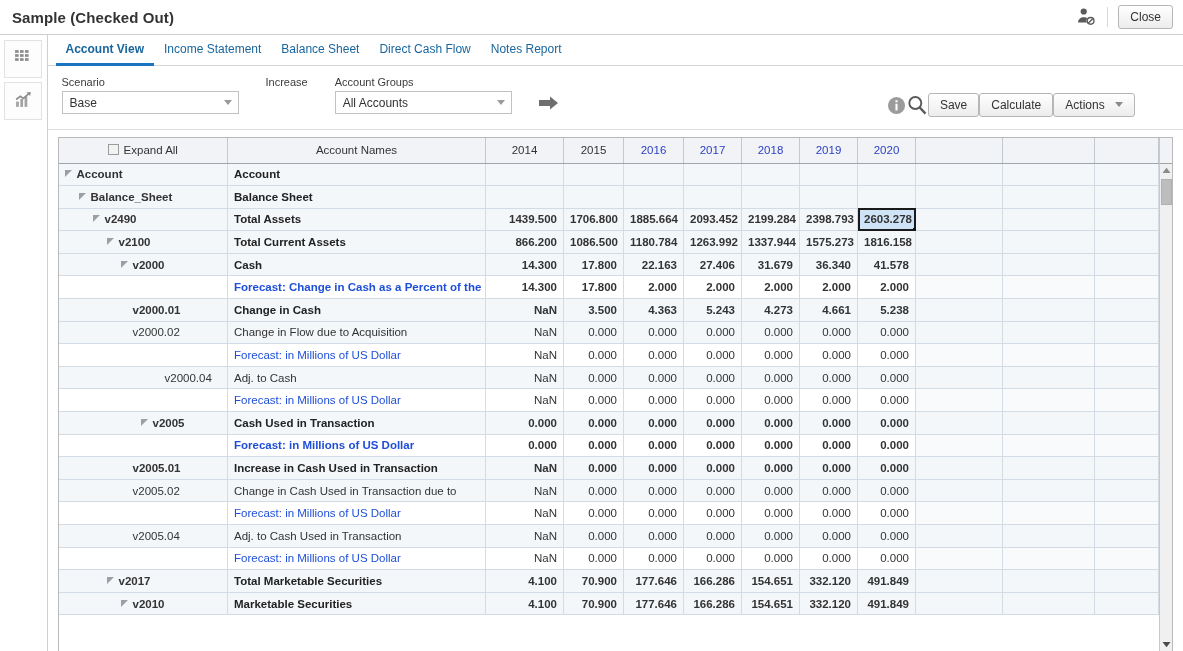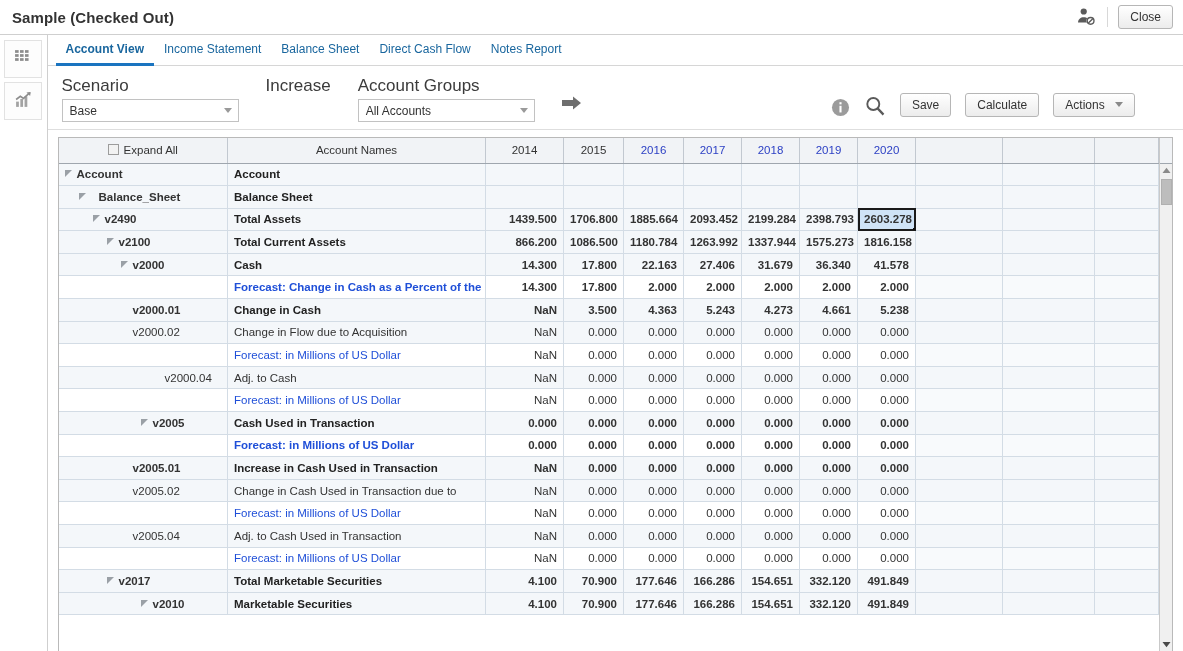--- a/index.html
+++ b/index.html
@@ -102,21 +102,21 @@
   
   .povbar {
     height: 64px;
     display: flex;
     align-items: flex-start;
     padding: 10px 12px 0 14px;
     border-bottom: 1px solid #dedede;
   }
   .field { margin-right: 27px; }
   .field-label {
-    font-size: 17px;
+    font-size: 11px;
     color: #3b3b3b;
     margin-bottom: 3px;
     font-weight: normal;
   }
   .select {
     position: relative;
     border: 1px solid #c2c2c2;
     background: #ffffff;
     height: 23px;
     display: flex;
@@ -137,22 +137,21 @@
     width: 0; height: 0;
     border-left: 4px solid transparent;
     border-right: 4px solid transparent;
     border-top: 5px solid #9a9a9a;
   }
   .go-arrow { margin-top: 19px; cursor:pointer; }
 
   .pov-right {
     margin-left: auto;
     display: flex;
-    align-items: flex-end;
-    gap: 14px;
+    align-items: center;
     margin-top: 17px;
     padding-right: 36px;
   }
   .icon-btn { cursor:pointer; display:flex; align-items:center; }
 
   
   .gridzone {
     flex: 1;
     padding: 7px 10px 0 10px;
     overflow: hidden;
@@ -431,21 +430,21 @@
                     <td class="num b"></td>
                     <td class="num b"></td>
                     <td class="num b"></td>
                     <td class="num b"></td>
                     <td class="num b"></td>
                     <td class="blank"></td>
                     <td class="blank"></td>
                     <td class="blank"></td>
                   </tr>
                   <tr class="datarow">
-                    <td class="member" style="padding-left: 20px;"><span class="tri"></span><span style="font-weight: 600; margin-left: 8px;">Balance_Sheet</span></td>
+                    <td class="member" style="padding-left: 20px;"><span class="tri"></span><span style="font-weight: 600;">Balance_Sheet</span></td>
                     <td class="name"><span class="b">Balance Sheet</span></td>
                     <td class="num b"></td>
                     <td class="num b"></td>
                     <td class="num b"></td>
                     <td class="num b"></td>
                     <td class="num b"></td>
                     <td class="num b"></td>
                     <td class="num b"></td>
                     <td class="blank"></td>
                     <td class="blank"></td>
@@ -683,21 +682,21 @@
                     <td class="num b">177.646</td>
                     <td class="num b">166.286</td>
                     <td class="num b">154.651</td>
                     <td class="num b">332.120</td>
                     <td class="num b">491.849</td>
                     <td class="blank"></td>
                     <td class="blank"></td>
                     <td class="blank"></td>
                   </tr>
                   <tr class="datarow">
-                    <td class="member" style="padding-left: 82px;"><span class="tri"></span><span style="font-weight: 600;">v2010</span></td>
+                    <td class="member" style="padding-left: 62px;"><span class="tri"></span><span style="font-weight: 600;">v2010</span></td>
                     <td class="name"><span class="b">Marketable Securities</span></td>
                     <td class="num b">4.100</td>
                     <td class="num b">70.900</td>
                     <td class="num b">177.646</td>
                     <td class="num b">166.286</td>
                     <td class="num b">154.651</td>
                     <td class="num b">332.120</td>
                     <td class="num b">491.849</td>
                     <td class="blank"></td>
                     <td class="blank"></td>

